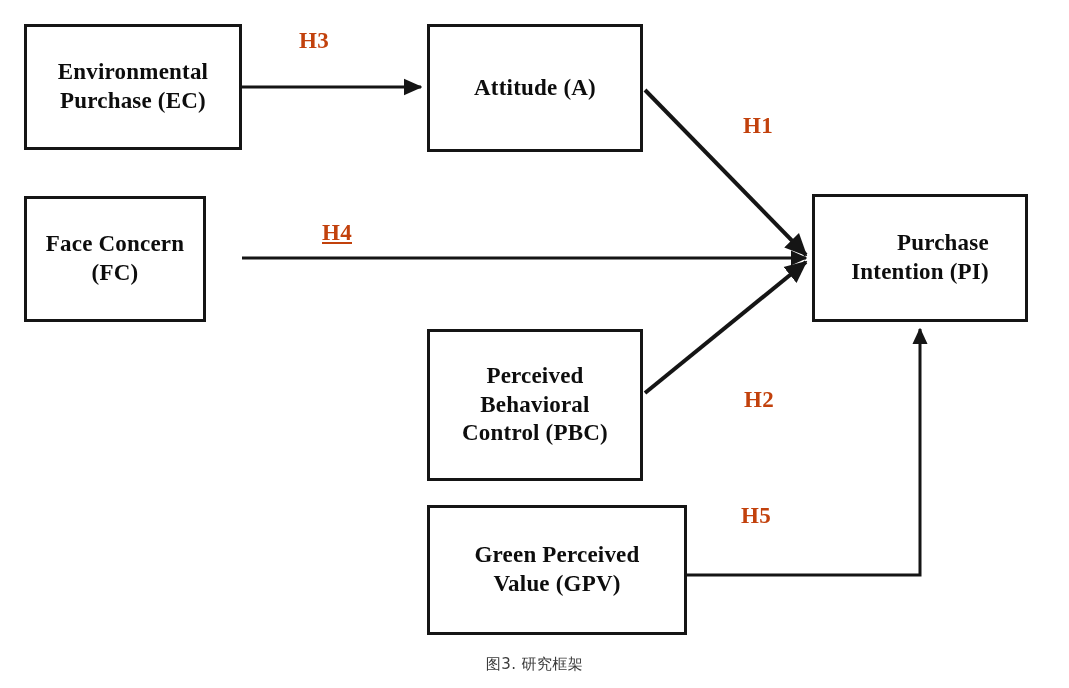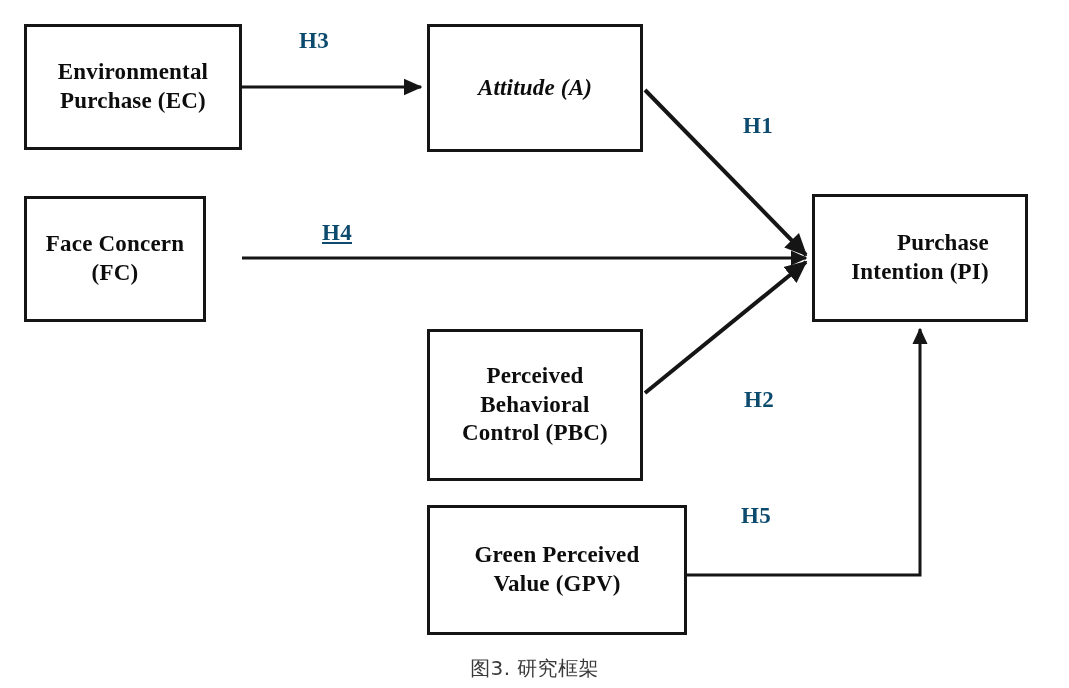--- a/index.html
+++ b/index.html
@@ -40,45 +40,45 @@
     font-size: 23px;
     z-index: 3;
   }
   .node-label {
     display: block;
     white-space: pre-line;
     padding: 0 6px;
   }
   .hyp {
     position: absolute;
-    color: #0c4a6e;
+    color: #c2410c;
     font-weight: 700;
     font-size: 23px;
     letter-spacing: 0.3px;
     line-height: 1;
     z-index: 4;
     white-space: nowrap;
   }
   #caption {
     position: absolute;
     left: 0;
     top: 655px;
     width: 1069px;
     text-align: center;
     font-family: "DejaVu Sans", "Liberation Sans", sans-serif;
-    font-size: 20px;
+    font-size: 15px;
     color: #3a3a3a;
     letter-spacing: 0.4px;
     z-index: 4;
   }
 
   
   #node-ec  { left: 24px;  top: 24px;  width: 218px; height: 126px; }
   #node-fc  { left: 24px;  top: 196px; width: 182px; height: 126px; }
-  #node-a   { left: 427px; top: 24px;  width: 216px; height: 128px; font-style: italic; }
+  #node-a   { left: 427px; top: 24px;  width: 216px; height: 128px; }
   #node-pbc { left: 427px; top: 329px; width: 216px; height: 152px; }
   #node-gpv { left: 427px; top: 505px; width: 260px; height: 130px; }
   #node-pi  { left: 812px; top: 194px; width: 216px; height: 128px; text-align: right; }
 
   
   #hyp-h3 { left: 299px; top: 29px; }
   #hyp-h4 { left: 322px; top: 221px; text-decoration: underline; }
   #hyp-h1 { left: 743px; top: 114px; }
   #hyp-h2 { left: 744px; top: 388px; }
   #hyp-h5 { left: 741px; top: 504px; text-align: right; }

